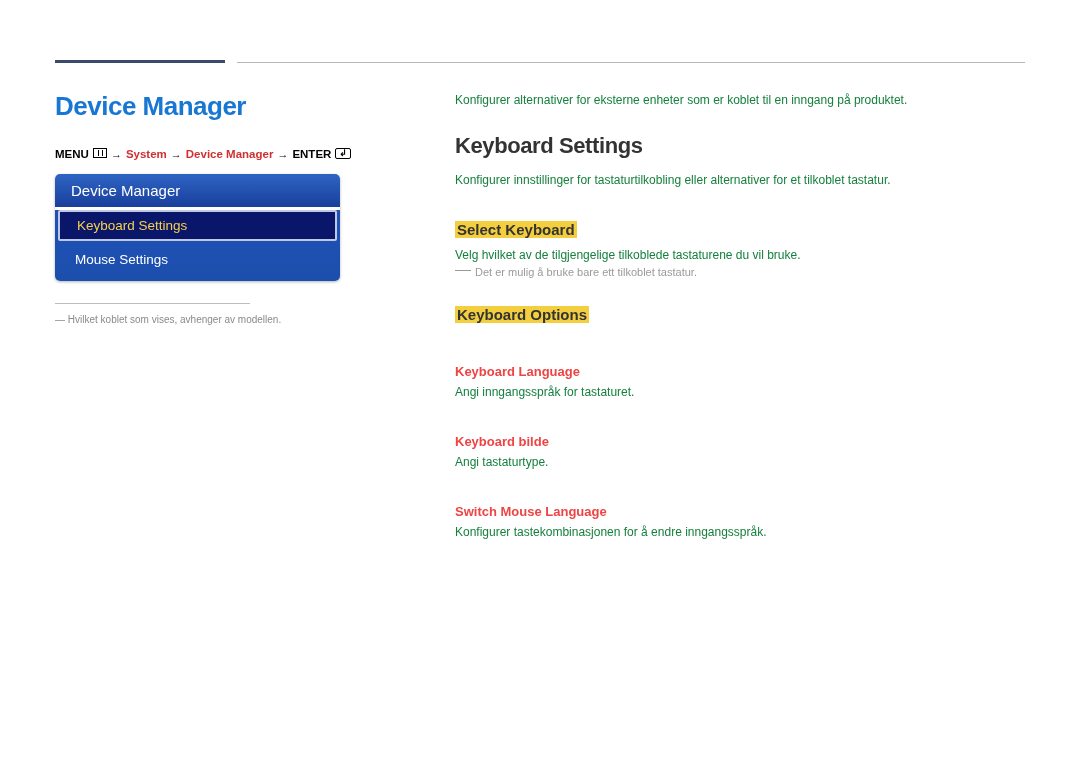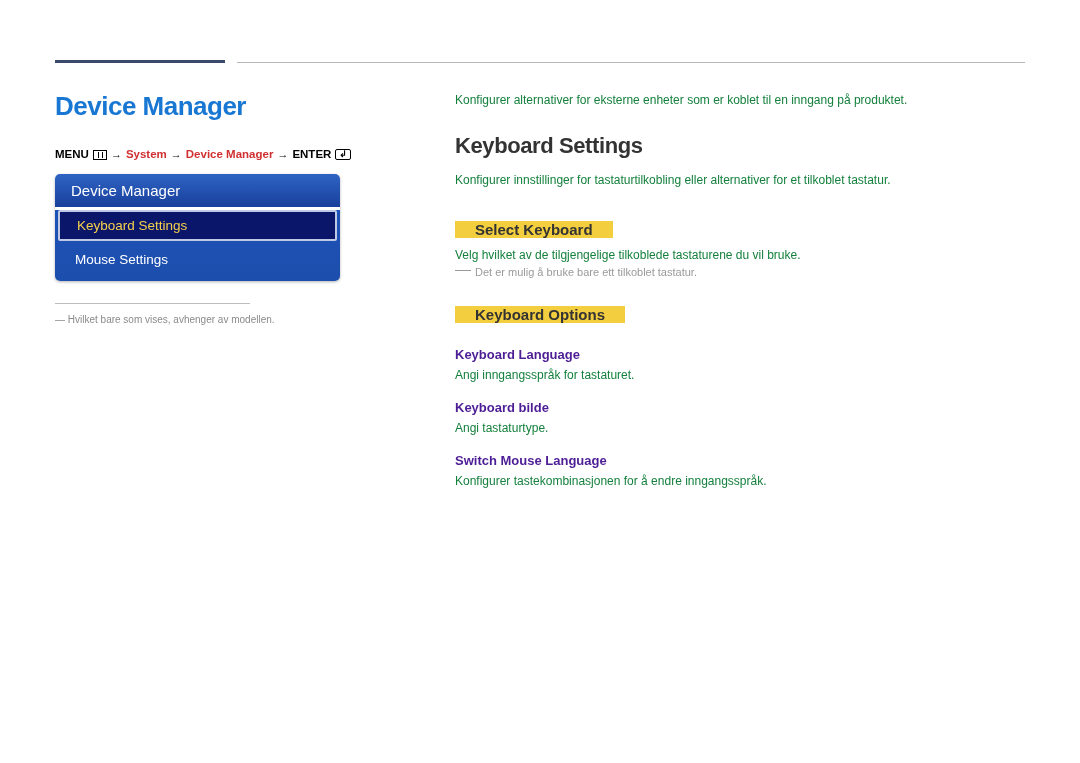--- a/index.html
+++ b/index.html
@@ -40,21 +40,21 @@
     margin-bottom: 26px;
     letter-spacing: -0.5px;
   }
 
   .breadcrumb {
     font-size: 11.5px;
     font-weight: 700;
     color: #000;
     margin-bottom: 14px;
     display: flex;
-    align-items: flex-end;
+    align-items: flex-start;
     gap: 4px;
   }
   .breadcrumb .crumb-highlight { color: #d03030; font-weight: 700; }
   .breadcrumb .icon-box {
     display: inline-block;
     width: 14px; height: 10px;
     border: 1px solid #000;
     position: relative;
     vertical-align: middle;
   }
@@ -136,42 +136,42 @@
     margin-top: 24px;
     margin-bottom: 12px;
     letter-spacing: -0.4px;
   }
   h3.sub-title {
     display: inline-block;
     background: #f3ce3e;
     font-size: 15px;
     font-weight: 600;
     color: #333;
-    padding: 0 20px;
+    padding: 0 2px;
     margin-top: 18px;
     margin-bottom: 8px;
   }
   .note {
     font-size: 11px;
     color: #9a9a9a;
     margin-bottom: 10px;
   }
   .note .dash {
     display: inline-block;
     width: 16px;
     height: 1.2px;
     background: #9a9a9a;
     vertical-align: super;
     margin-right: 4px;
   }
   h4.item-title {
     font-size: 13px;
     font-weight: 700;
-    color: #4c1d95;
-    margin-top: 16px;
+    color: #ef4444;
+    margin-top: 33px;
     margin-bottom: 4px;
   }
 </style>
 </head>
 <body>
 
 <div class="page">
   <div class="top-bar">
     <div class="short-line"></div>
     <div class="gap"></div>
@@ -198,21 +198,21 @@
         <div class="osd-header">Device Manager</div>
         <div class="osd-body">
           <div class="osd-item selected">Keyboard Settings</div>
           <div class="osd-item">Mouse Settings</div>
         </div>
       </div>
 
       <div class="small-divider"></div>
       <p class="footnote">
         <span>―</span>
-        <span>Hvilket bare som vises, avhenger av modellen.</span>
+        <span>Hvilket koblet som vises, avhenger av modellen.</span>
       </p>
     </div>
 
     <div class="right-col">
       <p class="body-text">Konfigurer alternativer for eksterne enheter som er koblet til en inngang på produktet.</p>
 
       <h2 class="section-title">Keyboard Settings</h2>
       <p class="body-text">Konfigurer innstillinger for tastaturtilkobling eller alternativer for et tilkoblet tastatur.</p>
 
       <h3 class="sub-title">Select Keyboard</h3>

